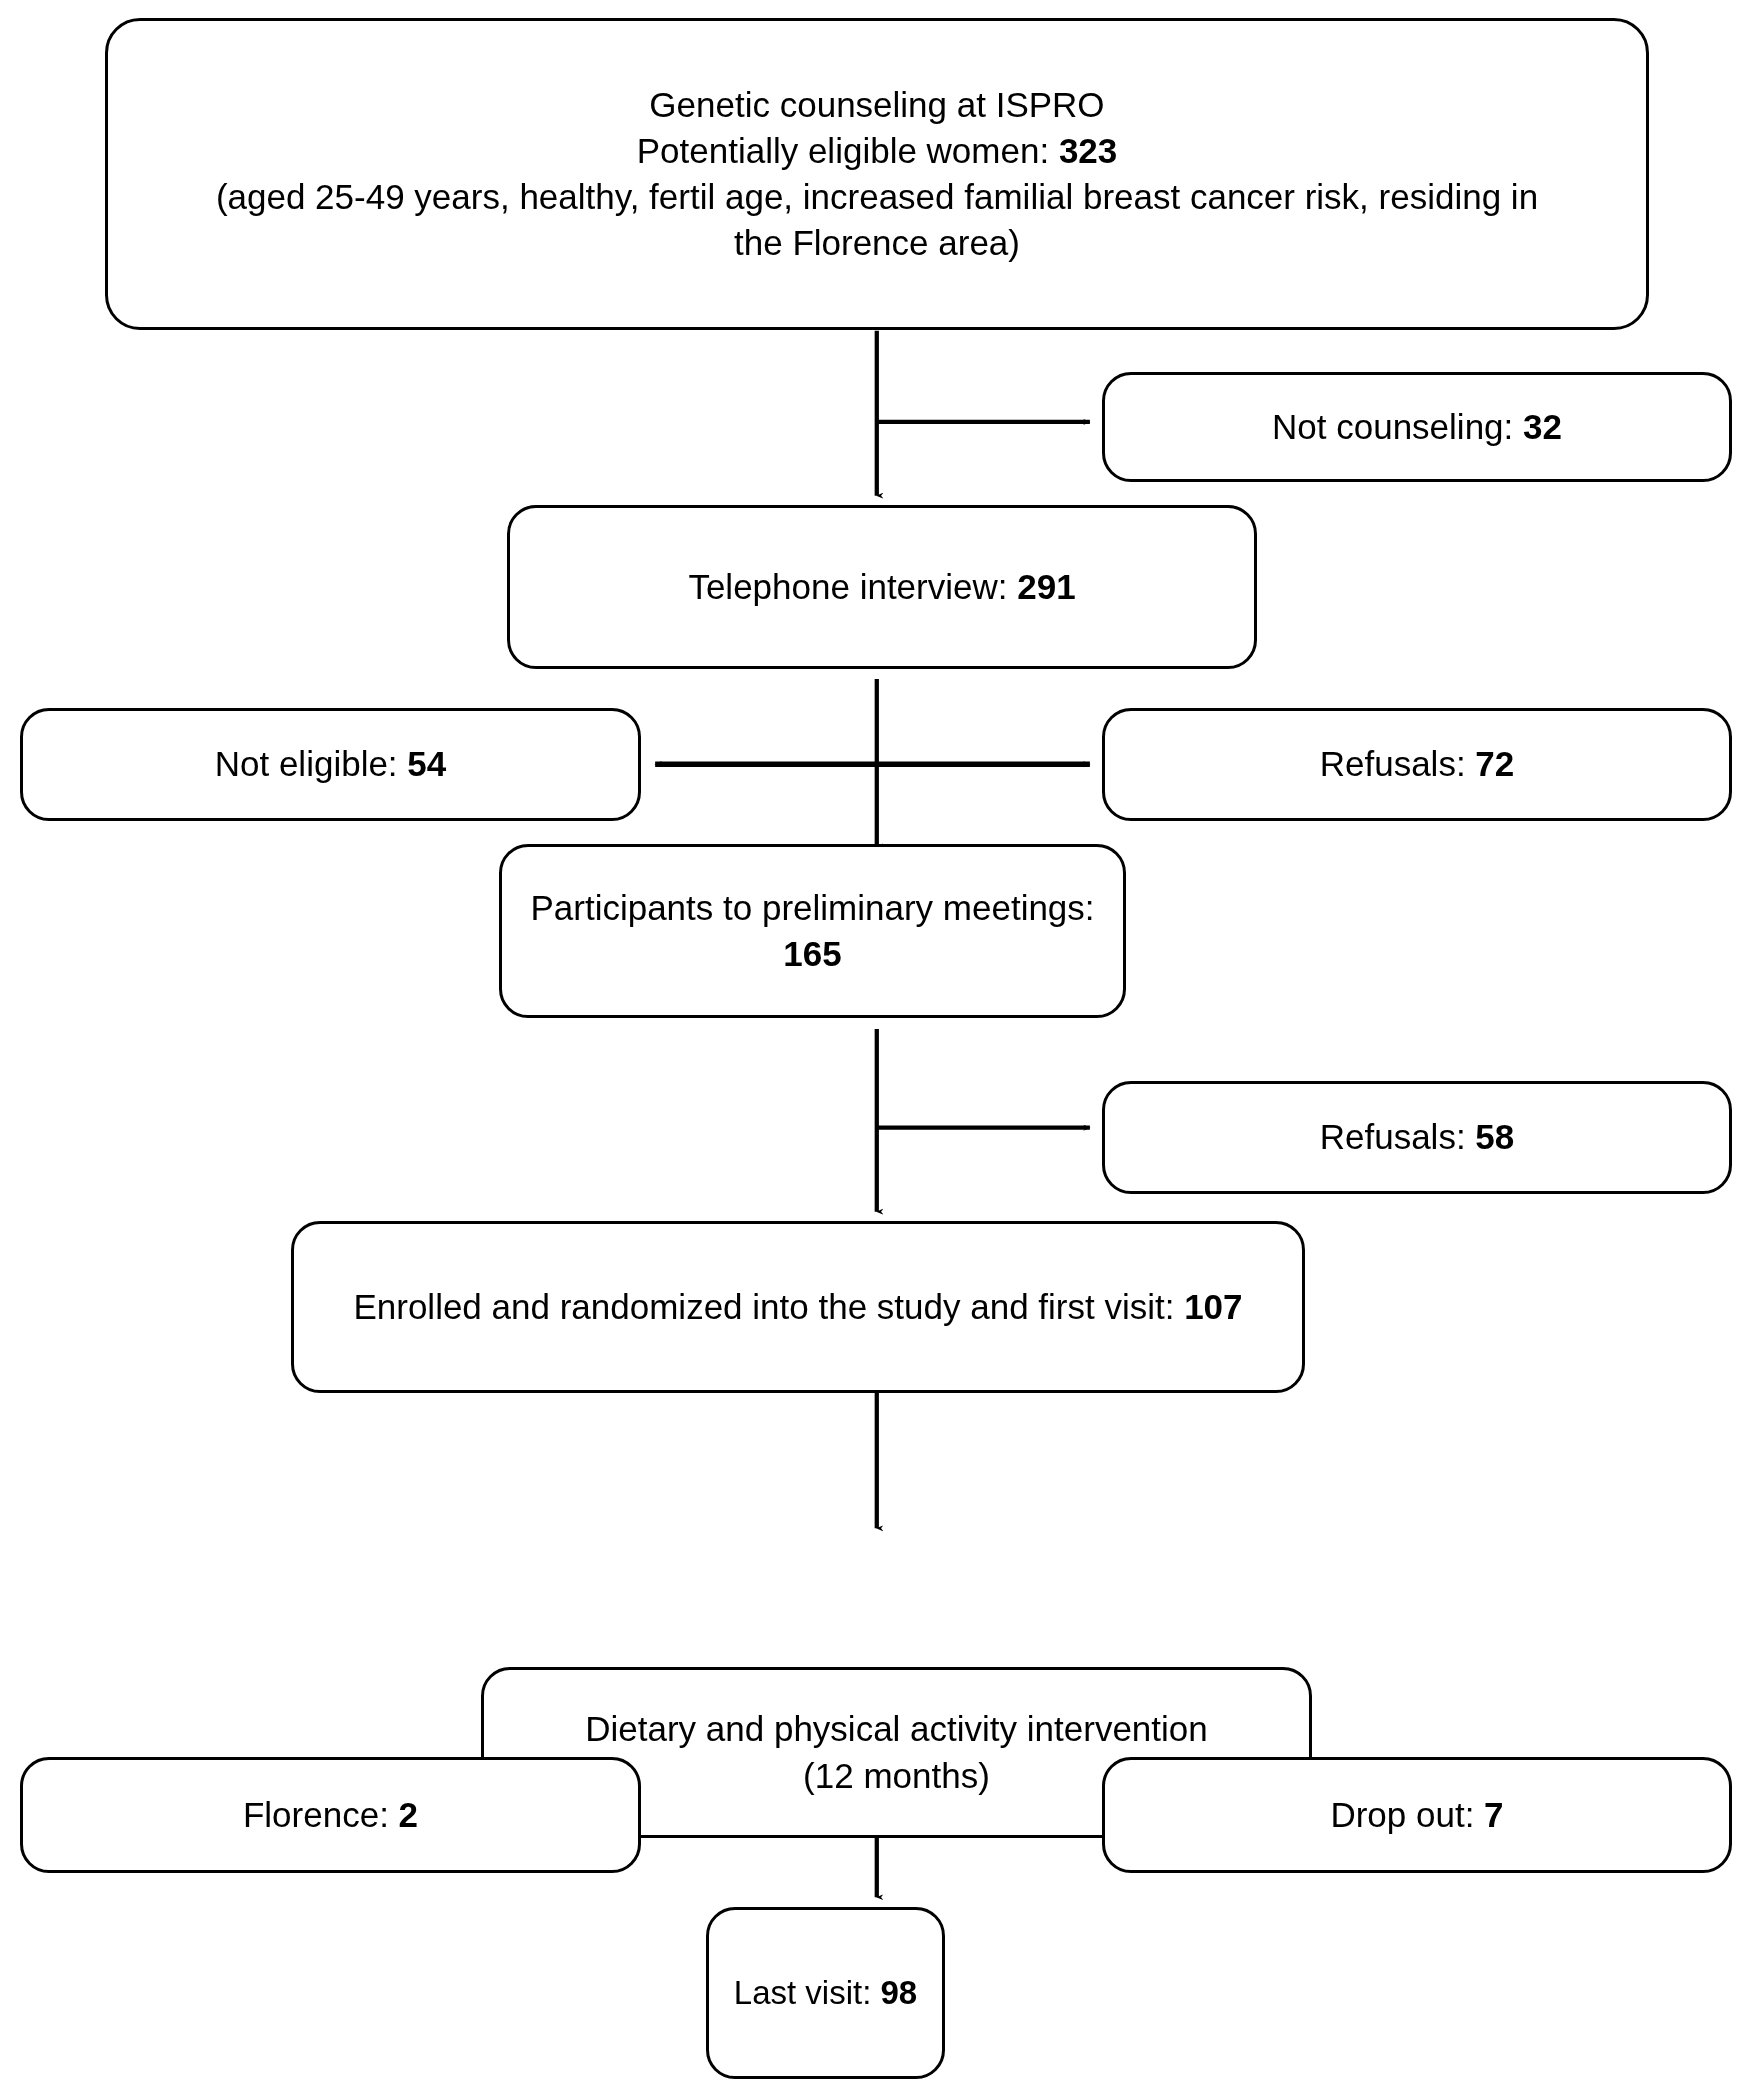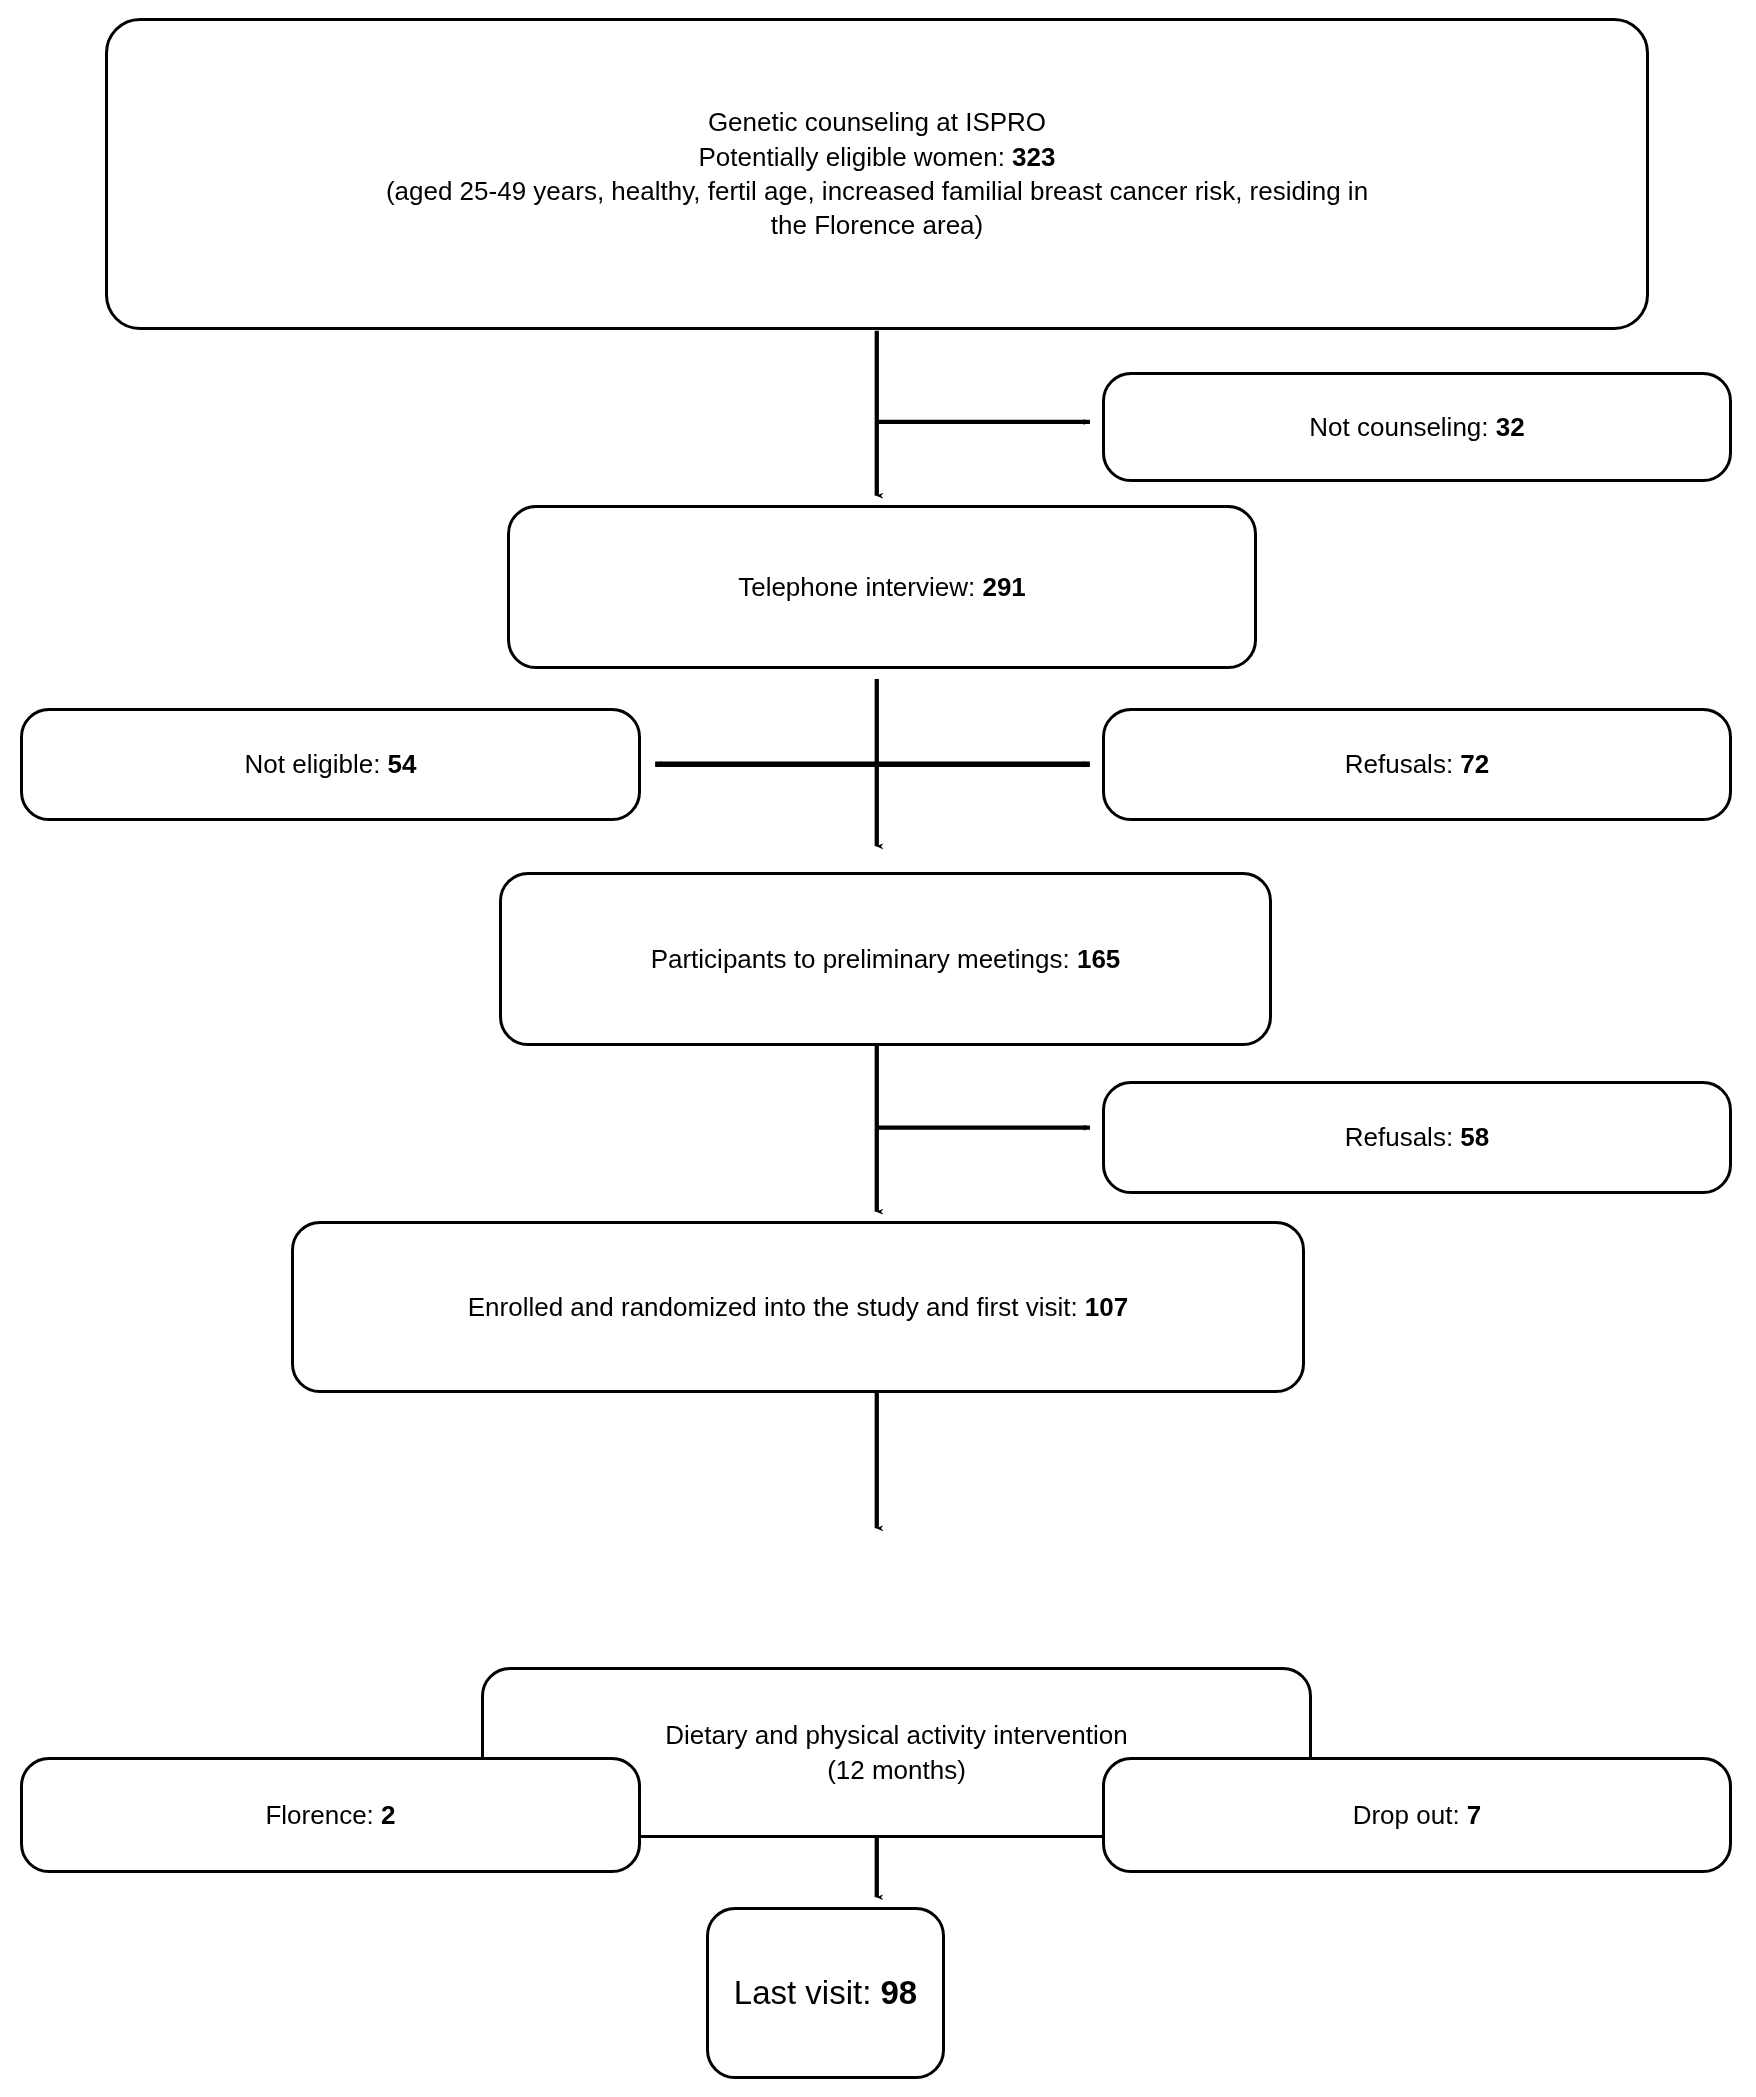--- a/index.html
+++ b/index.html
@@ -22,34 +22,34 @@
     position: absolute;
     box-sizing: border-box;
     border: 3px solid #000000;
     border-radius: 29px;
     background: #ffffff;
     display: flex;
     align-items: center;
     justify-content: center;
     text-align: center;
     line-height: 1.32;
-    font-size: 26px;
+    font-size: 35px;
     padding: 6px 21px;
     z-index: 3;
   }
   .node .line { display: block; }
   .node b { font-weight: bold; }
 
   
   #node-source      { left: 105px;  top: 18px;   width: 1544px; height: 312px; border-radius: 35px; }
   #node-nottrace    { left: 1102px; top: 372px;  width: 630px; height: 110px; }
   #node-phone       { left: 507px;  top: 505px;  width: 750px; height: 164px; }
   #node-noteligible { left: 20px;   top: 708px; width: 621px; height: 113px; }
   #node-refusals72  { left: 1102px; top: 708px; width: 630px; height: 113px; }
-  #node-prelim      { left: 499px;  top: 872px; width: 773px; height: 174px; }
+  #node-prelim      { left: 499px;  top: 844px; width: 627px; height: 174px; }
   #node-refusals58  { left: 1102px; top: 1081px; width: 630px; height: 113px; }
   #node-enrolled    { left: 291px;  top: 1221px; width: 1014px; height: 172px; }
   #node-intervention{ left: 481px;  top: 1630px; width: 831px; height: 171px; margin-top: 37px; }
   #node-pregnancy   { left: 20px;   top: 1757px; width: 621px; height: 116px; }
   #node-dropout     { left: 1102px; top: 1757px; width: 630px; height: 116px; }
   #node-lastvisit   { left: 706px; top: 1907px; width: 239px;  height: 172px; font-size: 33px; }
 
   
   #connectors {
     position: absolute;

